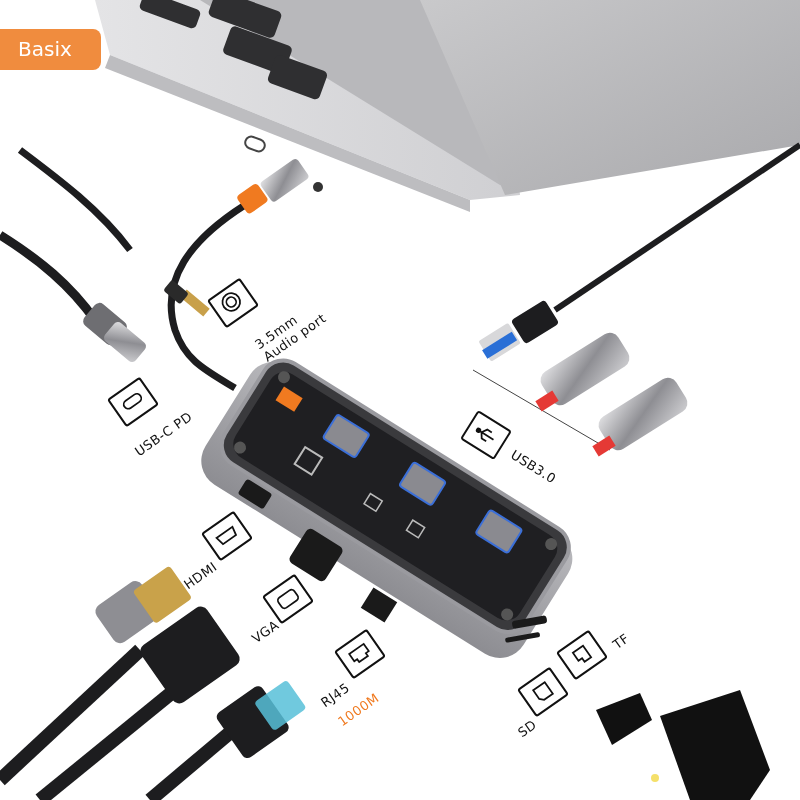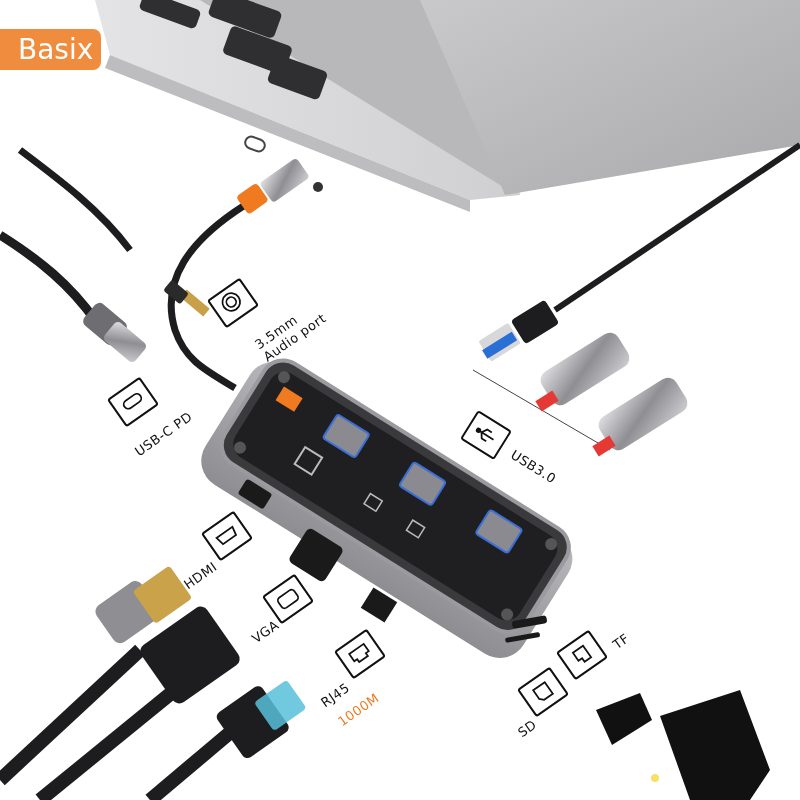--- a/index.html
+++ b/index.html
@@ -1,18 +1,18 @@
 <!DOCTYPE html>
 <html><head>
 <meta charset="utf-8">
 <style>
   html, body { margin: 0; padding: 0; }
   body { width: 800px; height: 800px; background: #ffffff; overflow: hidden; position: relative; font-family: "DejaVu Sans", sans-serif; }
   .scene { position: absolute; left: 0; top: 0; width: 800px; height: 800px; }
-  .brand-badge { position: absolute; left: 0; top: 29px; width: 101px; height: 41px; background: #f08c3e; border-radius: 0 8px 8px 0; color: #fff; font-size: 28px; line-height: 41px; padding-left: 18px; box-sizing: border-box; font-family: "DejaVu Sans", sans-serif; }
+  .brand-badge { position: absolute; left: 0; top: 29px; width: 101px; height: 41px; background: #f08c3e; border-radius: 0 8px 8px 0; color: #fff; font-size: 20px; line-height: 41px; padding-left: 18px; box-sizing: border-box; font-family: "DejaVu Sans", sans-serif; }
   .lbl { position: absolute; color: #111; font-size: 13px; letter-spacing: 0.5px; white-space: nowrap; transform-origin: left top; font-family: "DejaVu Sans", sans-serif; }
   .lbl.orange { color: #f07a20; }
   .icon-box { position: absolute; width: 40px; height: 34px; border: 2px solid #111; border-radius: 3px; box-sizing: border-box; background: #fff; transform-origin: center; }
   .icon-box svg { position: absolute; left: 0; top: 0; width: 100%; height: 100%; }
 </style>
 </head>
 <body>
 
 <div class="scene">
 <svg width="800" height="800" viewBox="0 0 800 800" style="position:absolute;left:0;top:0;">

